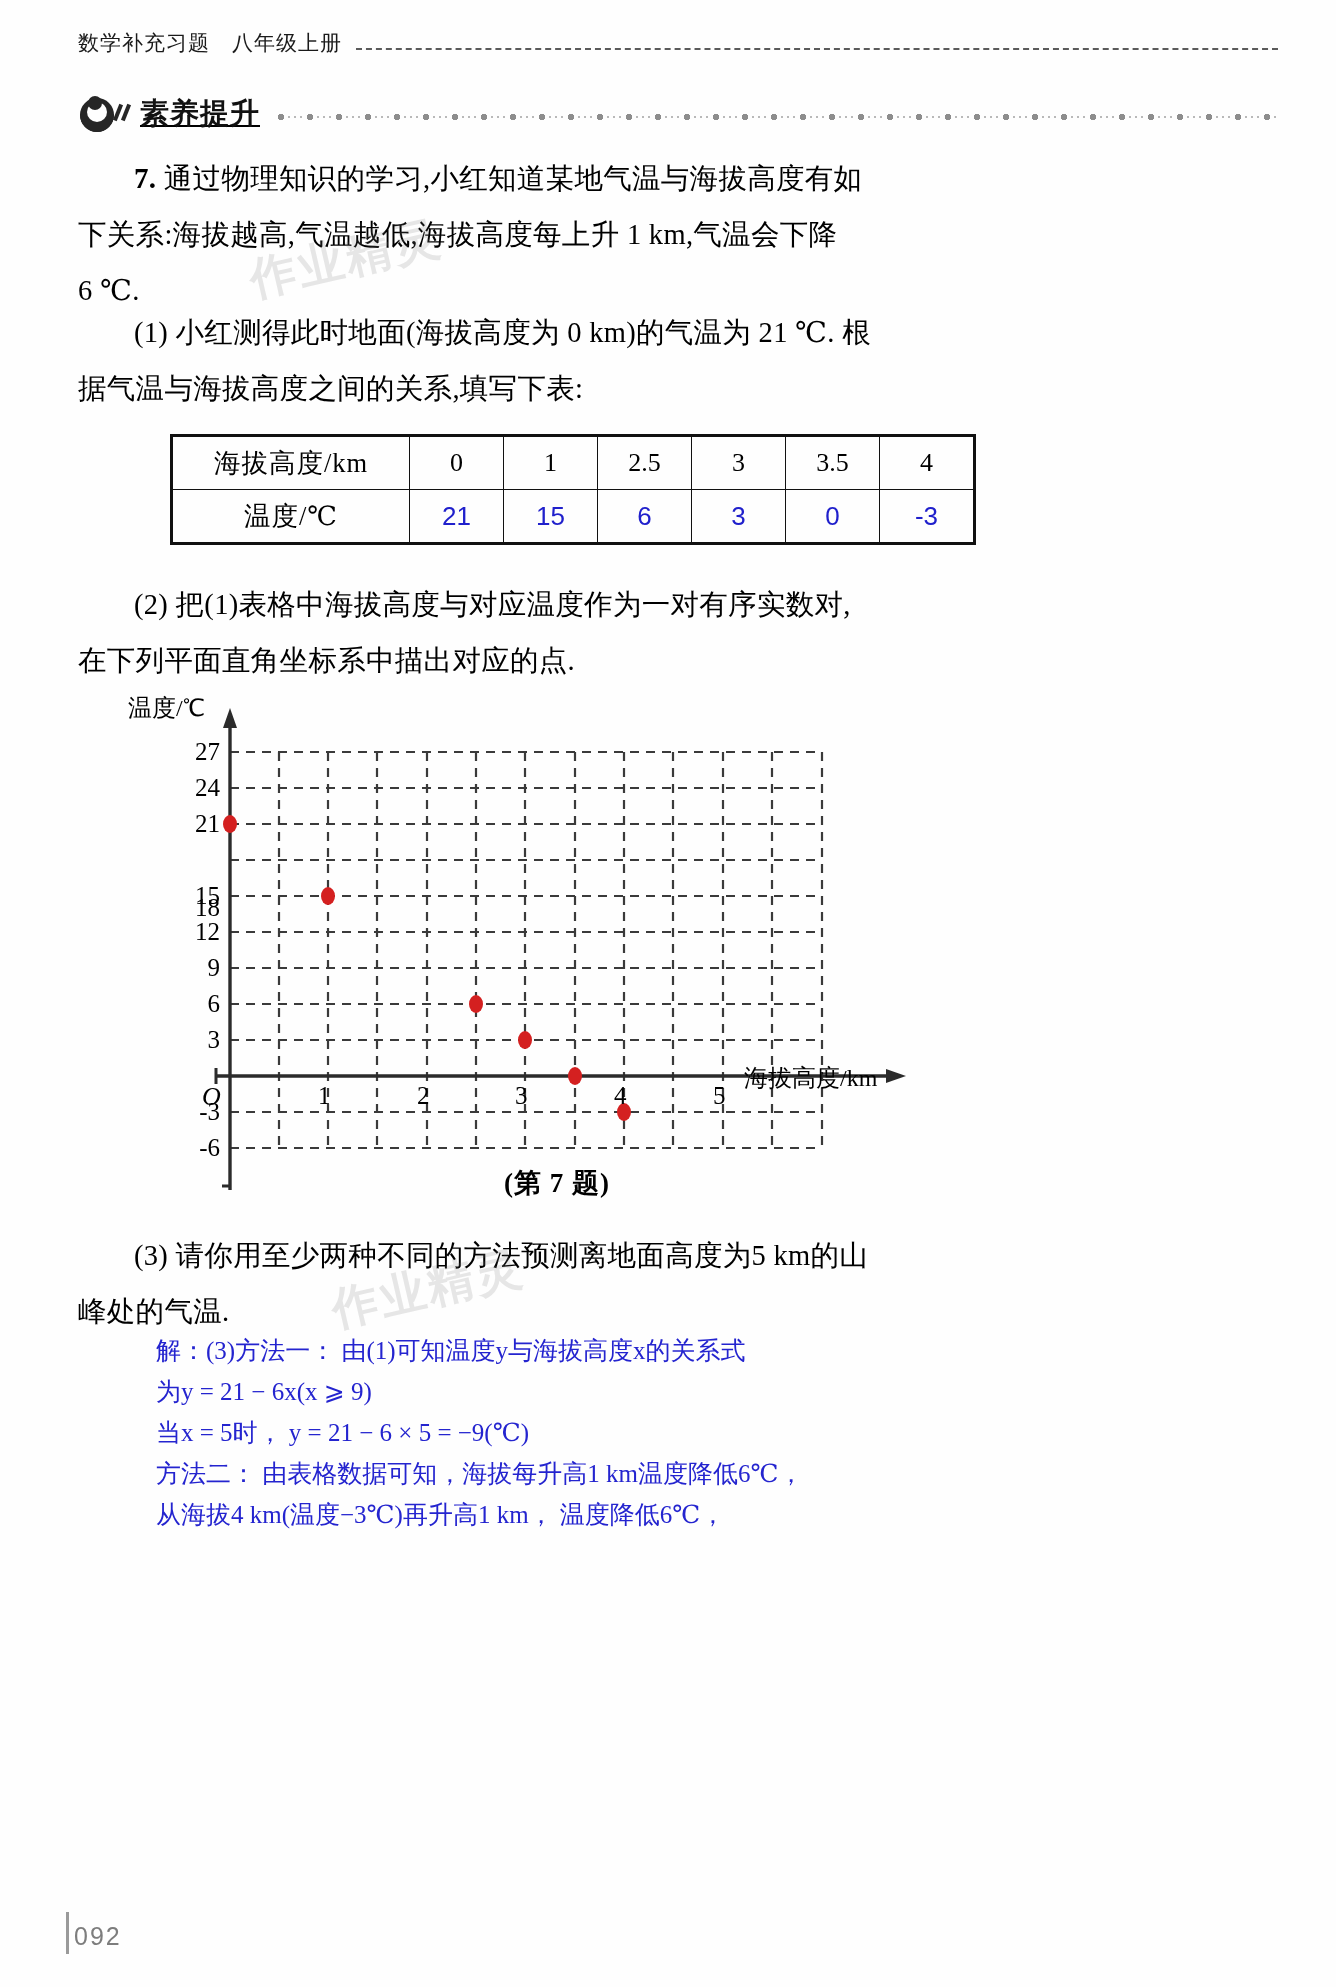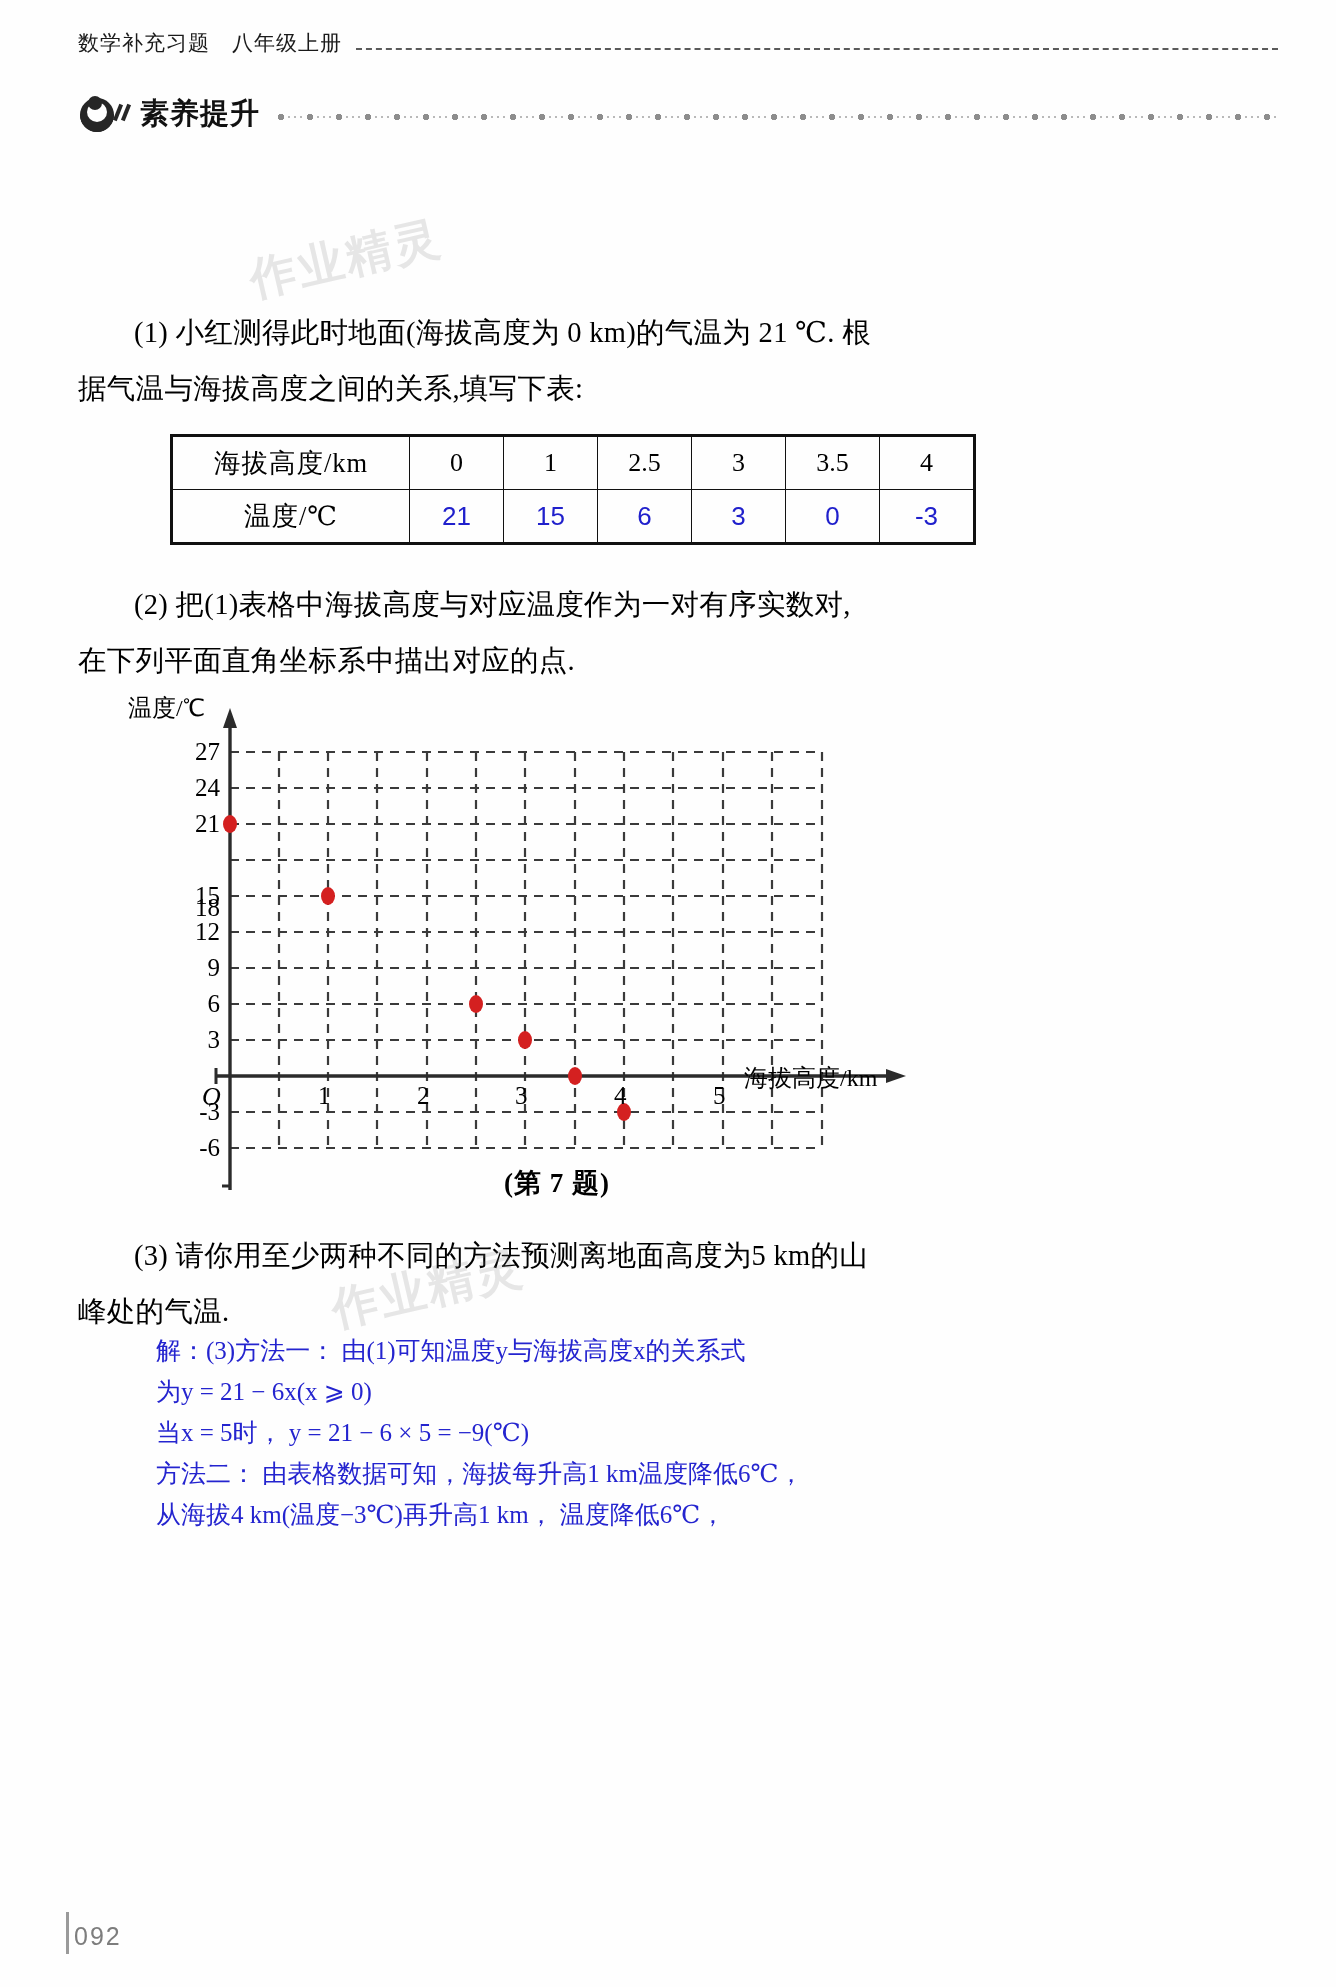--- a/index.html
+++ b/index.html
@@ -51,20 +51,21 @@
 
   
   .section-banner {
     position: absolute;
     top: 88px;
     left: 78px;
     right: 58px;
     height: 52px;
     display: flex;
     align-items: center;
+    text-decoration: underline;
   }
   .banner-icon {
     width: 56px;
     height: 40px;
     position: relative;
     flex: none;
   }
   .banner-icon .bowl {
     position: absolute;
     left: 2px;
@@ -265,20 +266,26 @@
     <div class="banner-icon">
       <div class="bowl"></div>
       <div class="dot"></div>
       <div class="tick1"></div>
       <div class="tick2"></div>
     </div>
     <div class="banner-text">素养提升</div>
     <div class="banner-dots"></div>
   </div>
 
+  <div class="para" style="left:78px; top:150px; width:916px;">
+    <span style="display:inline-block; width:56px;"></span><b class="qnum">7.</b>
+    <span>通过物理知识的学习,小红知道某地气温与海拔高度有如</span><br>
+    <span>下关系:海拔越高,气温越低,海拔高度每上升 1 km,气温会下降</span><br>
+    <span>6 ℃.</span>
+  </div>
 
   <div class="para" style="left:78px; top:305px; width:920px;">
     <span style="display:inline-block; width:56px;"></span><span>(1) 小红测得此时地面(海拔高度为 0 km)的气温为 21 ℃. 根</span><br>
     <span>据气温与海拔高度之间的关系,填写下表:</span>
   </div>
 
   <div class="tbl-wrap">
     <table class="data">
       <tbody>
           <tr>
@@ -394,21 +401,21 @@
 
   <div class="fig-caption">(第 7 题)</div>
 
   <div class="para" style="left:78px; top:1228px; width:940px;">
     <span style="display:inline-block; width:56px;"></span><span>(3) 请你用至少两种不同的方法预测离地面高度为5 km的山</span><br>
     <span>峰处的气温.</span>
   </div>
 
   <div class="answer">
     <div class="ln">解：(3)方法一：  由(1)可知温度y与海拔高度x的关系式</div>
-    <div class="ln">为y = 21 − 6x(x ⩾ 0)</div>
+    <div class="ln">为y = 21 − 6x(x ⩾ 9)</div>
     <div class="ln">当x = 5时，  y = 21 − 6 × 5 = −9(℃)</div>
     <div class="ln">方法二：  由表格数据可知，海拔每升高1 km温度降低6℃，</div>
     <div class="ln">从海拔4 km(温度−3℃)再升高1 km，  温度降低6℃，</div>
   </div>
 
   <div class="wm wm1">作业精灵</div>
   <div class="wm wm2">作业精灵</div>
 
   <div class="folio-bar"></div>
   <div class="folio">092</div>

